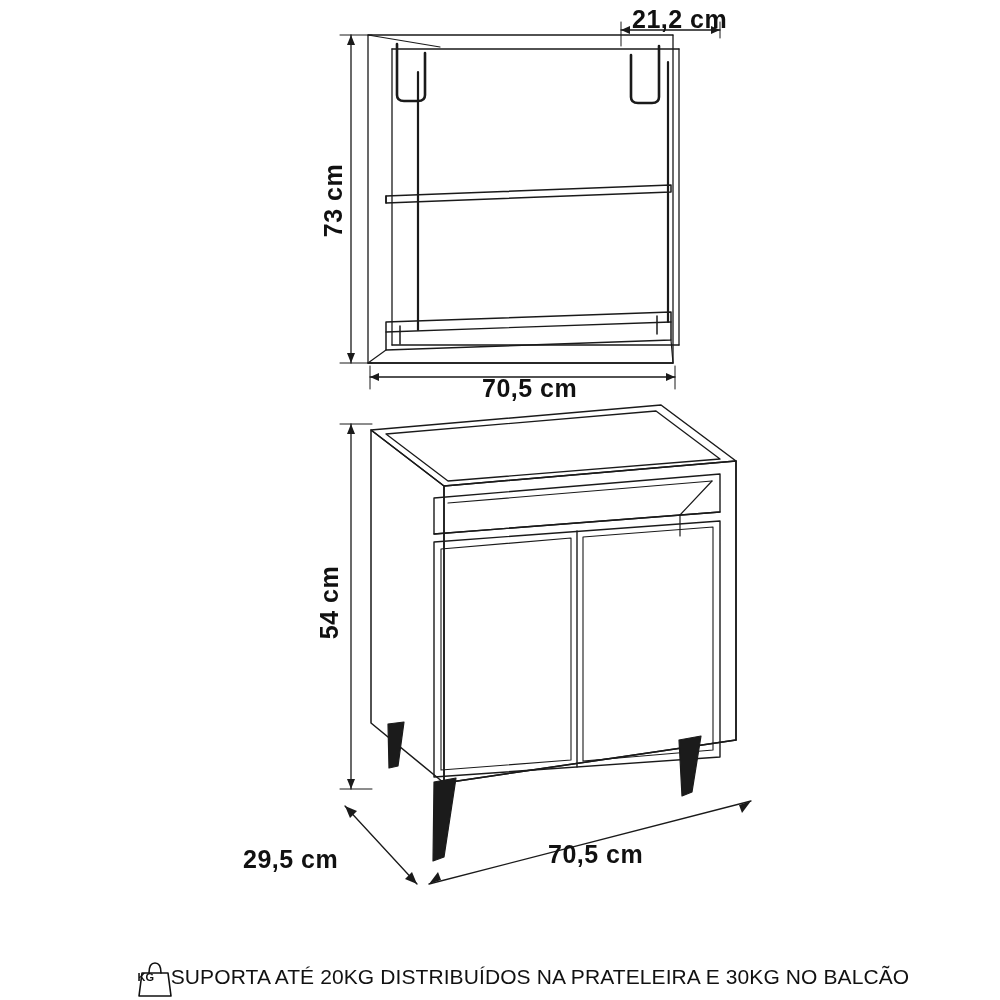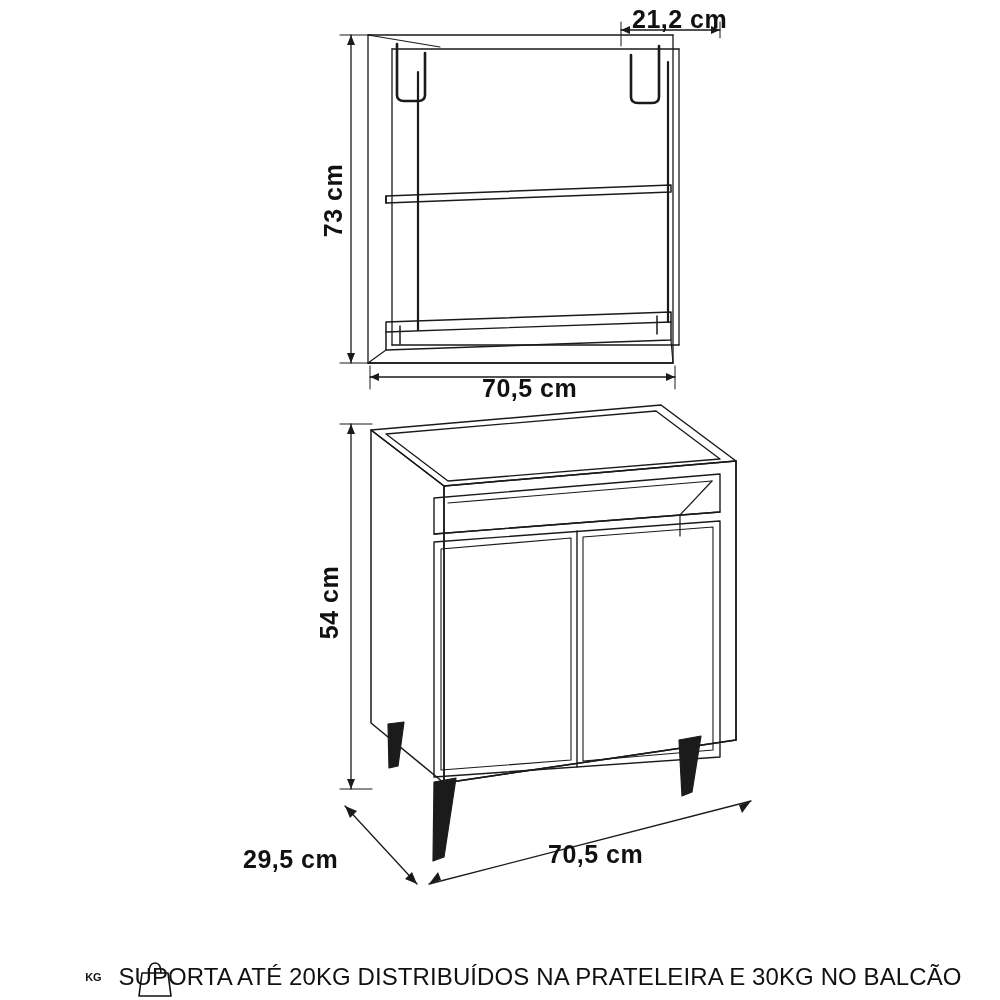--- a/index.html
+++ b/index.html
@@ -43,21 +43,21 @@
     position: absolute;
     left: 0;
     bottom: 8px;
     width: 1000px;
     display: flex;
     align-items: center;
     justify-content: center;
     gap: 10px;
   }
   .footer-text {
-    font-size: 24px;
+    font-size: 21px;
     font-weight: 400;
     color: #111;
     white-space: nowrap;
     letter-spacing: 0.1px;
   }
   .kg-badge {
     position: relative;
     width: 30px;
     height: 30px;
     flex: 0 0 auto;

